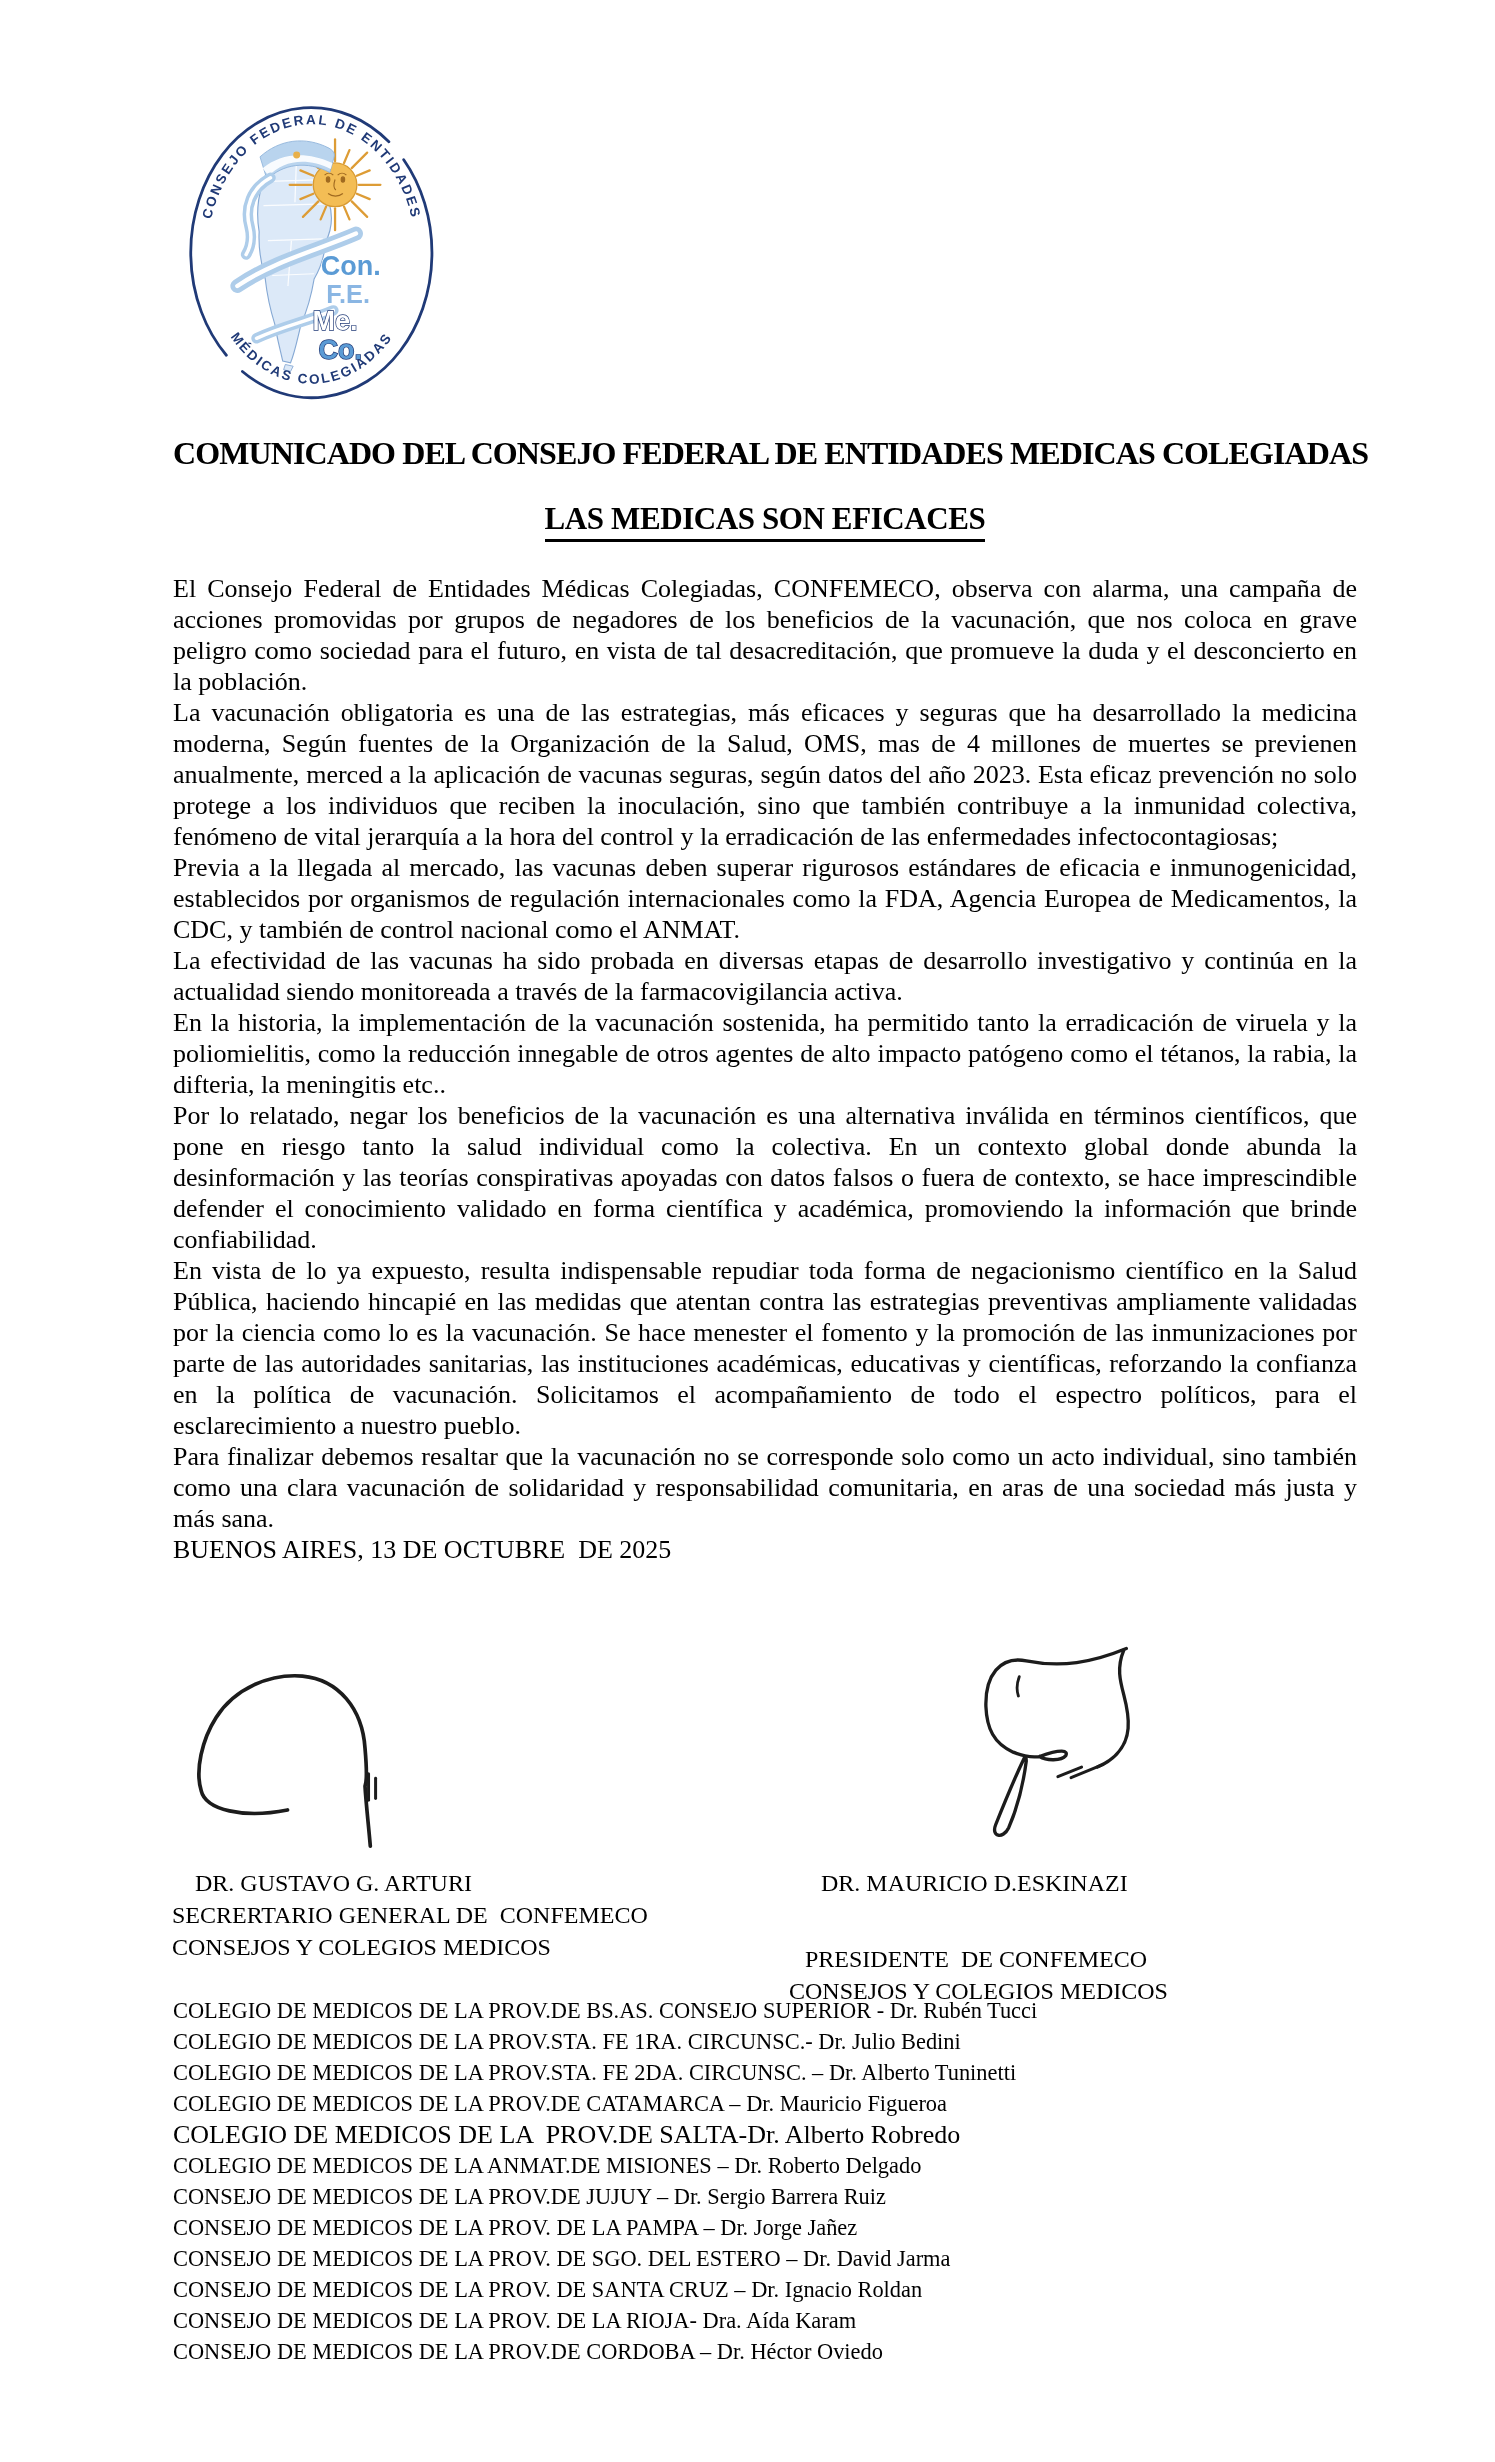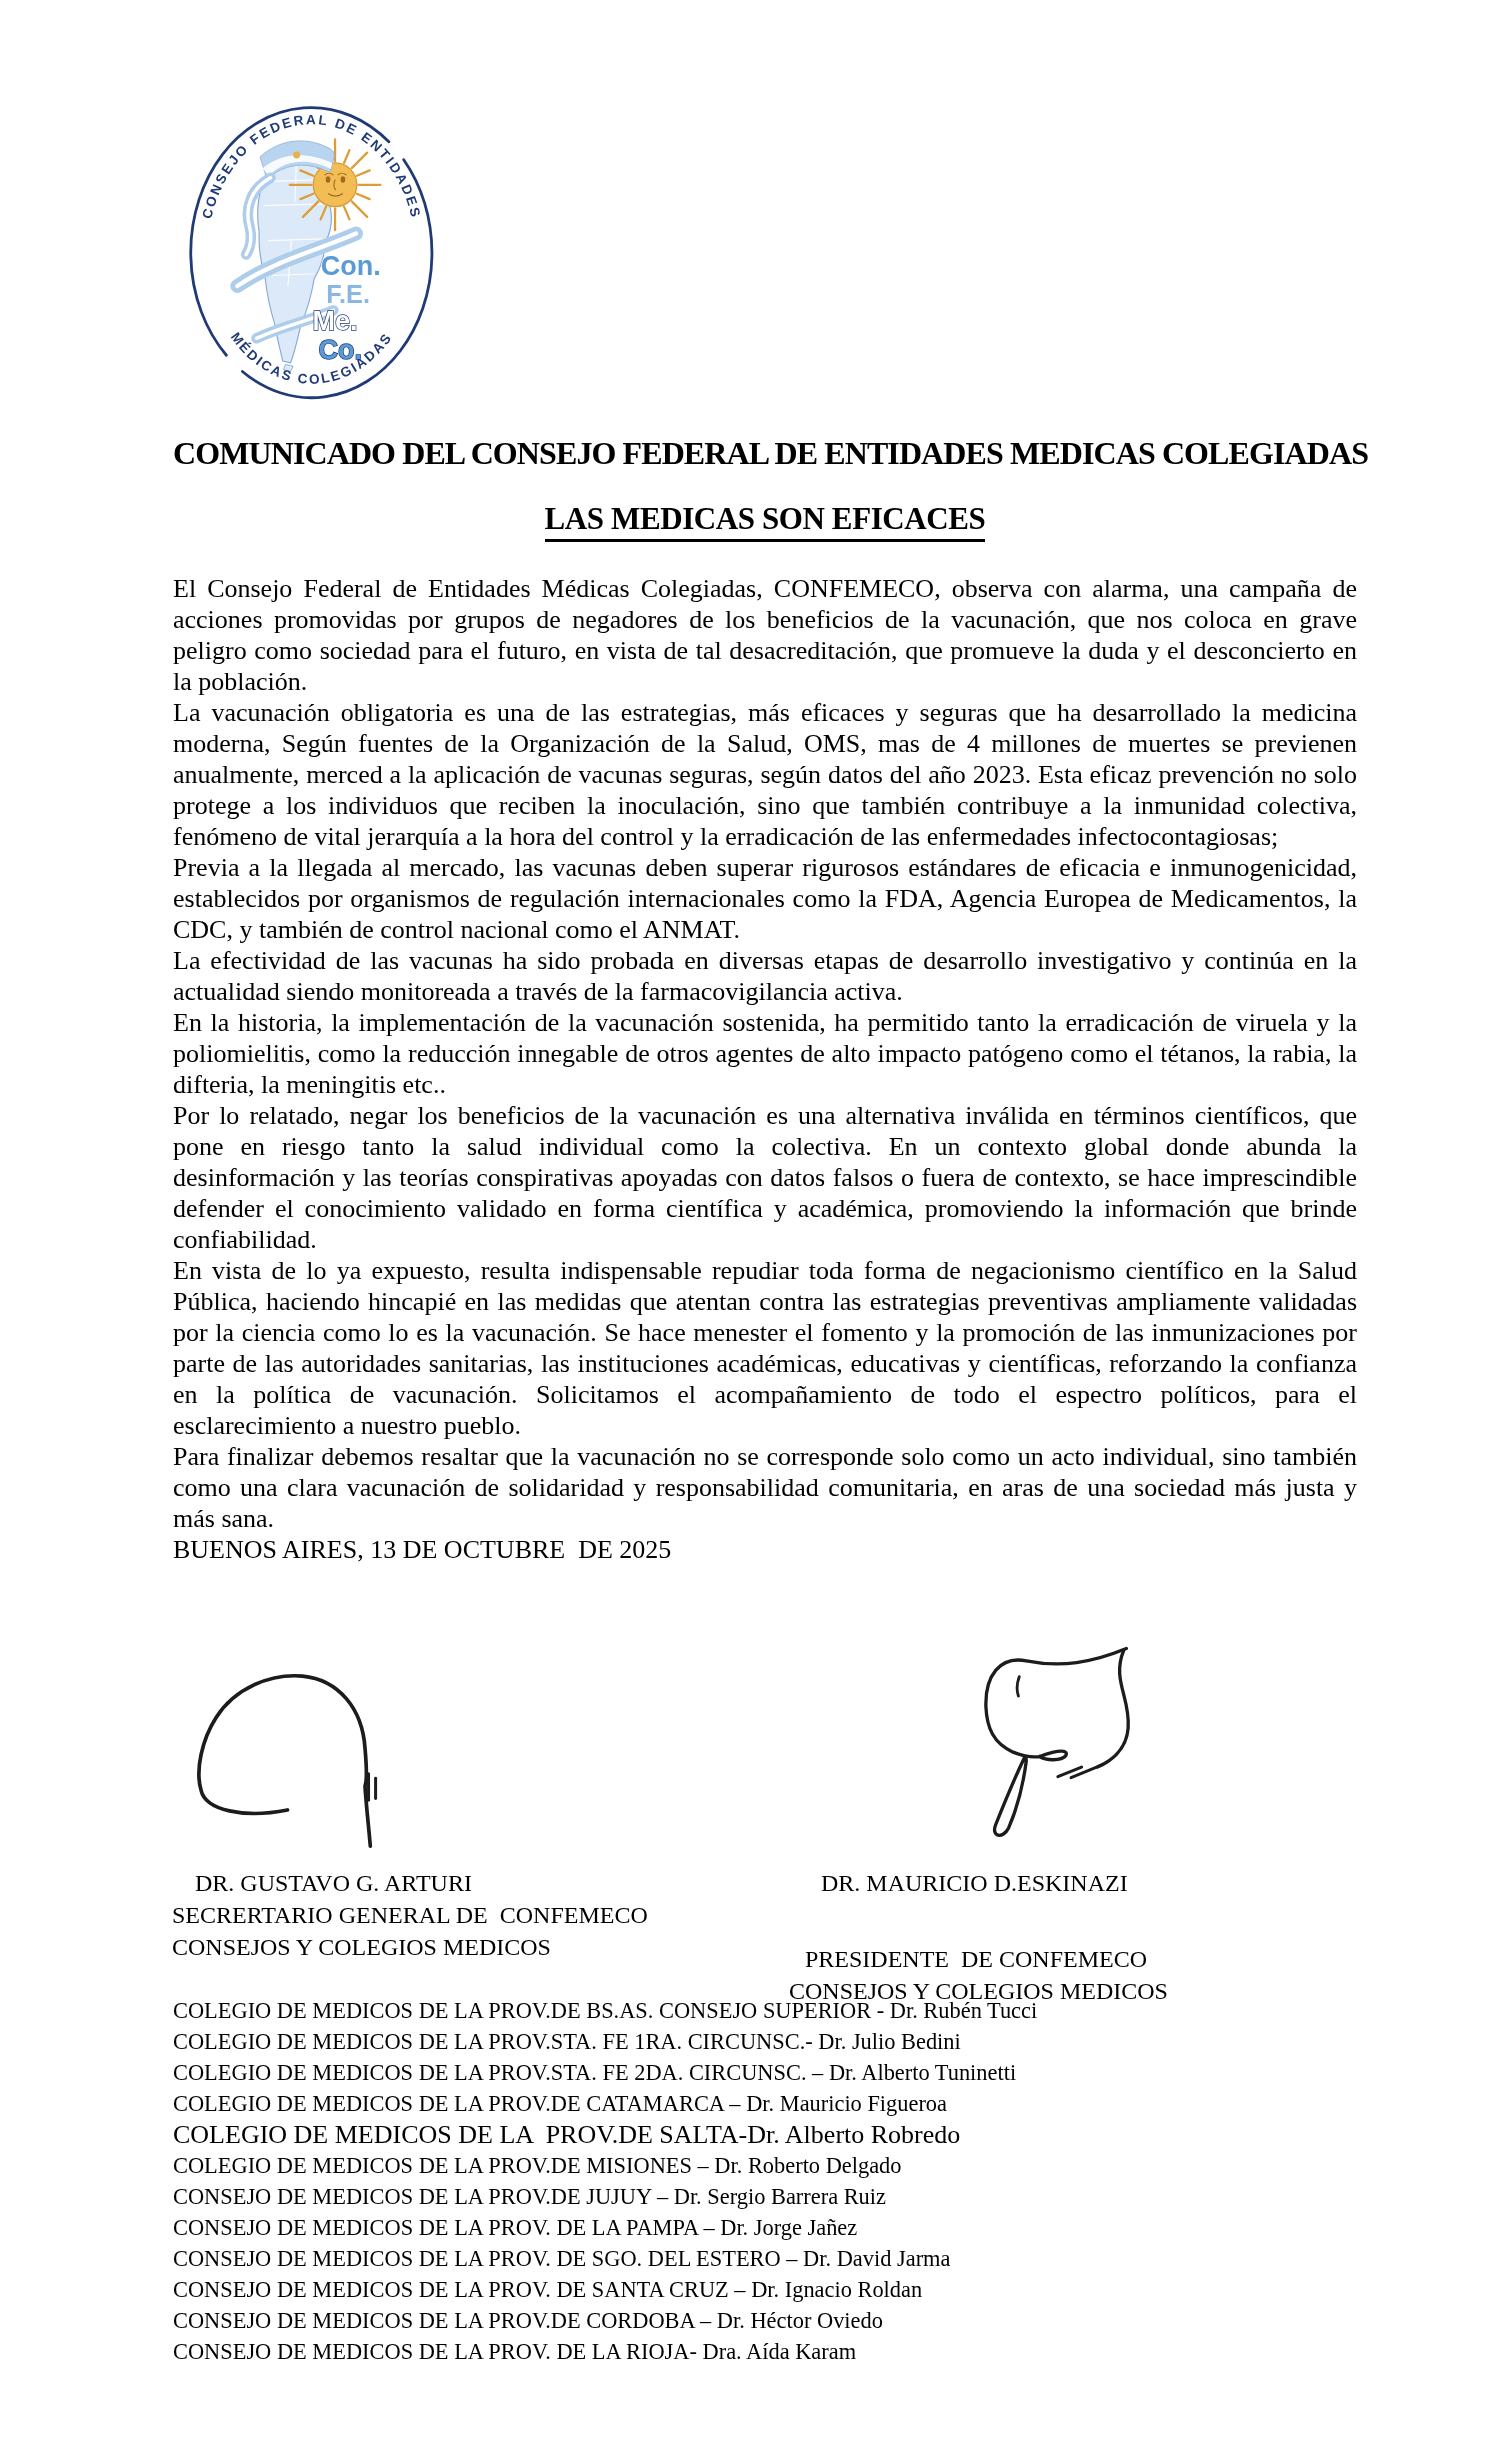--- a/index.html
+++ b/index.html
@@ -174,23 +174,23 @@
     <div class="ind18">PRESIDENTE  DE CONFEMECO</div>
     <div>CONSEJOS Y COLEGIOS MEDICOS</div>
   </div>
 
   <div class="entities">
     <div>COLEGIO DE MEDICOS DE LA PROV.DE BS.AS. CONSEJO SUPERIOR - Dr. Rubén Tucci</div>
     <div>COLEGIO DE MEDICOS DE LA PROV.STA. FE 1RA. CIRCUNSC.- Dr. Julio Bedini</div>
     <div>COLEGIO DE MEDICOS DE LA PROV.STA. FE 2DA. CIRCUNSC. – Dr. Alberto Tuninetti</div>
     <div>COLEGIO DE MEDICOS DE LA PROV.DE CATAMARCA – Dr. Mauricio Figueroa</div>
     <div class="large">COLEGIO DE MEDICOS DE LA  PROV.DE SALTA-Dr. Alberto Robredo</div>
-    <div>COLEGIO DE MEDICOS DE LA PROV.DE MISIONES – Dr. Roberto Delgado</div>
+    <div>COLEGIO DE MEDICOS DE LA ANMAT.DE MISIONES – Dr. Roberto Delgado</div>
     <div>CONSEJO DE MEDICOS DE LA PROV.DE JUJUY – Dr. Sergio Barrera Ruiz</div>
     <div>CONSEJO DE MEDICOS DE LA PROV. DE LA PAMPA – Dr. Jorge Jañez</div>
     <div>CONSEJO DE MEDICOS DE LA PROV. DE SGO. DEL ESTERO – Dr. David Jarma</div>
     <div>CONSEJO DE MEDICOS DE LA PROV. DE SANTA CRUZ – Dr. Ignacio Roldan</div>
+    <div>CONSEJO DE MEDICOS DE LA PROV. DE LA RIOJA- Dra. Aída Karam</div>
     <div>CONSEJO DE MEDICOS DE LA PROV.DE CORDOBA – Dr. Héctor Oviedo</div>
-    <div>CONSEJO DE MEDICOS DE LA PROV. DE LA RIOJA- Dra. Aída Karam</div>
   </div>
 
 </div>
 
 
 </body></html>

